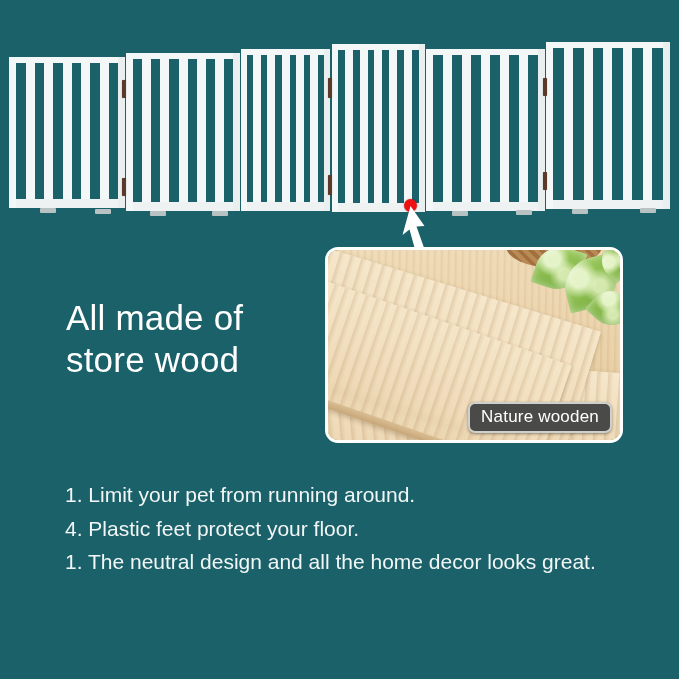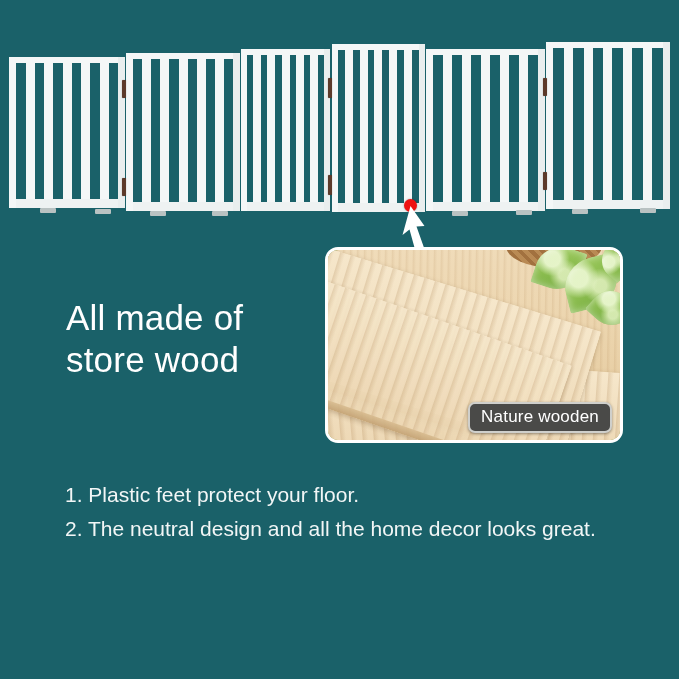--- a/index.html
+++ b/index.html
@@ -251,17 +251,18 @@
 
       <div class="leaf sp" style="left:208px;top:-4px;width:46px;height:44px;transform:rotate(18deg);"></div>
       <div class="leaf sp" style="left:236px;top:8px;width:54px;height:50px;transform:rotate(-14deg);"></div>
       <div class="leaf sp" style="left:264px;top:40px;width:38px;height:36px;transform:rotate(42deg);"></div>
       <div class="leaf sp" style="left:272px;top:-6px;width:34px;height:32px;transform:rotate(-48deg);"></div>
     </div>
     <div id="wood-badge">Nature wooden</div>
   </div>
 
   <div id="feature-list">
-    <div class="feat">1. Plastic feet protect your floor.</div>
-    <div class="feat">2. The neutral design and all the home decor looks great.</div>
+    <div class="feat">1. Limit your pet from running around.</div>
+    <div class="feat">4. Plastic feet protect your floor.</div>
+    <div class="feat">1. The neutral design and all the home decor looks great.</div>
   </div>
 
 </div>
 
 </body></html>

